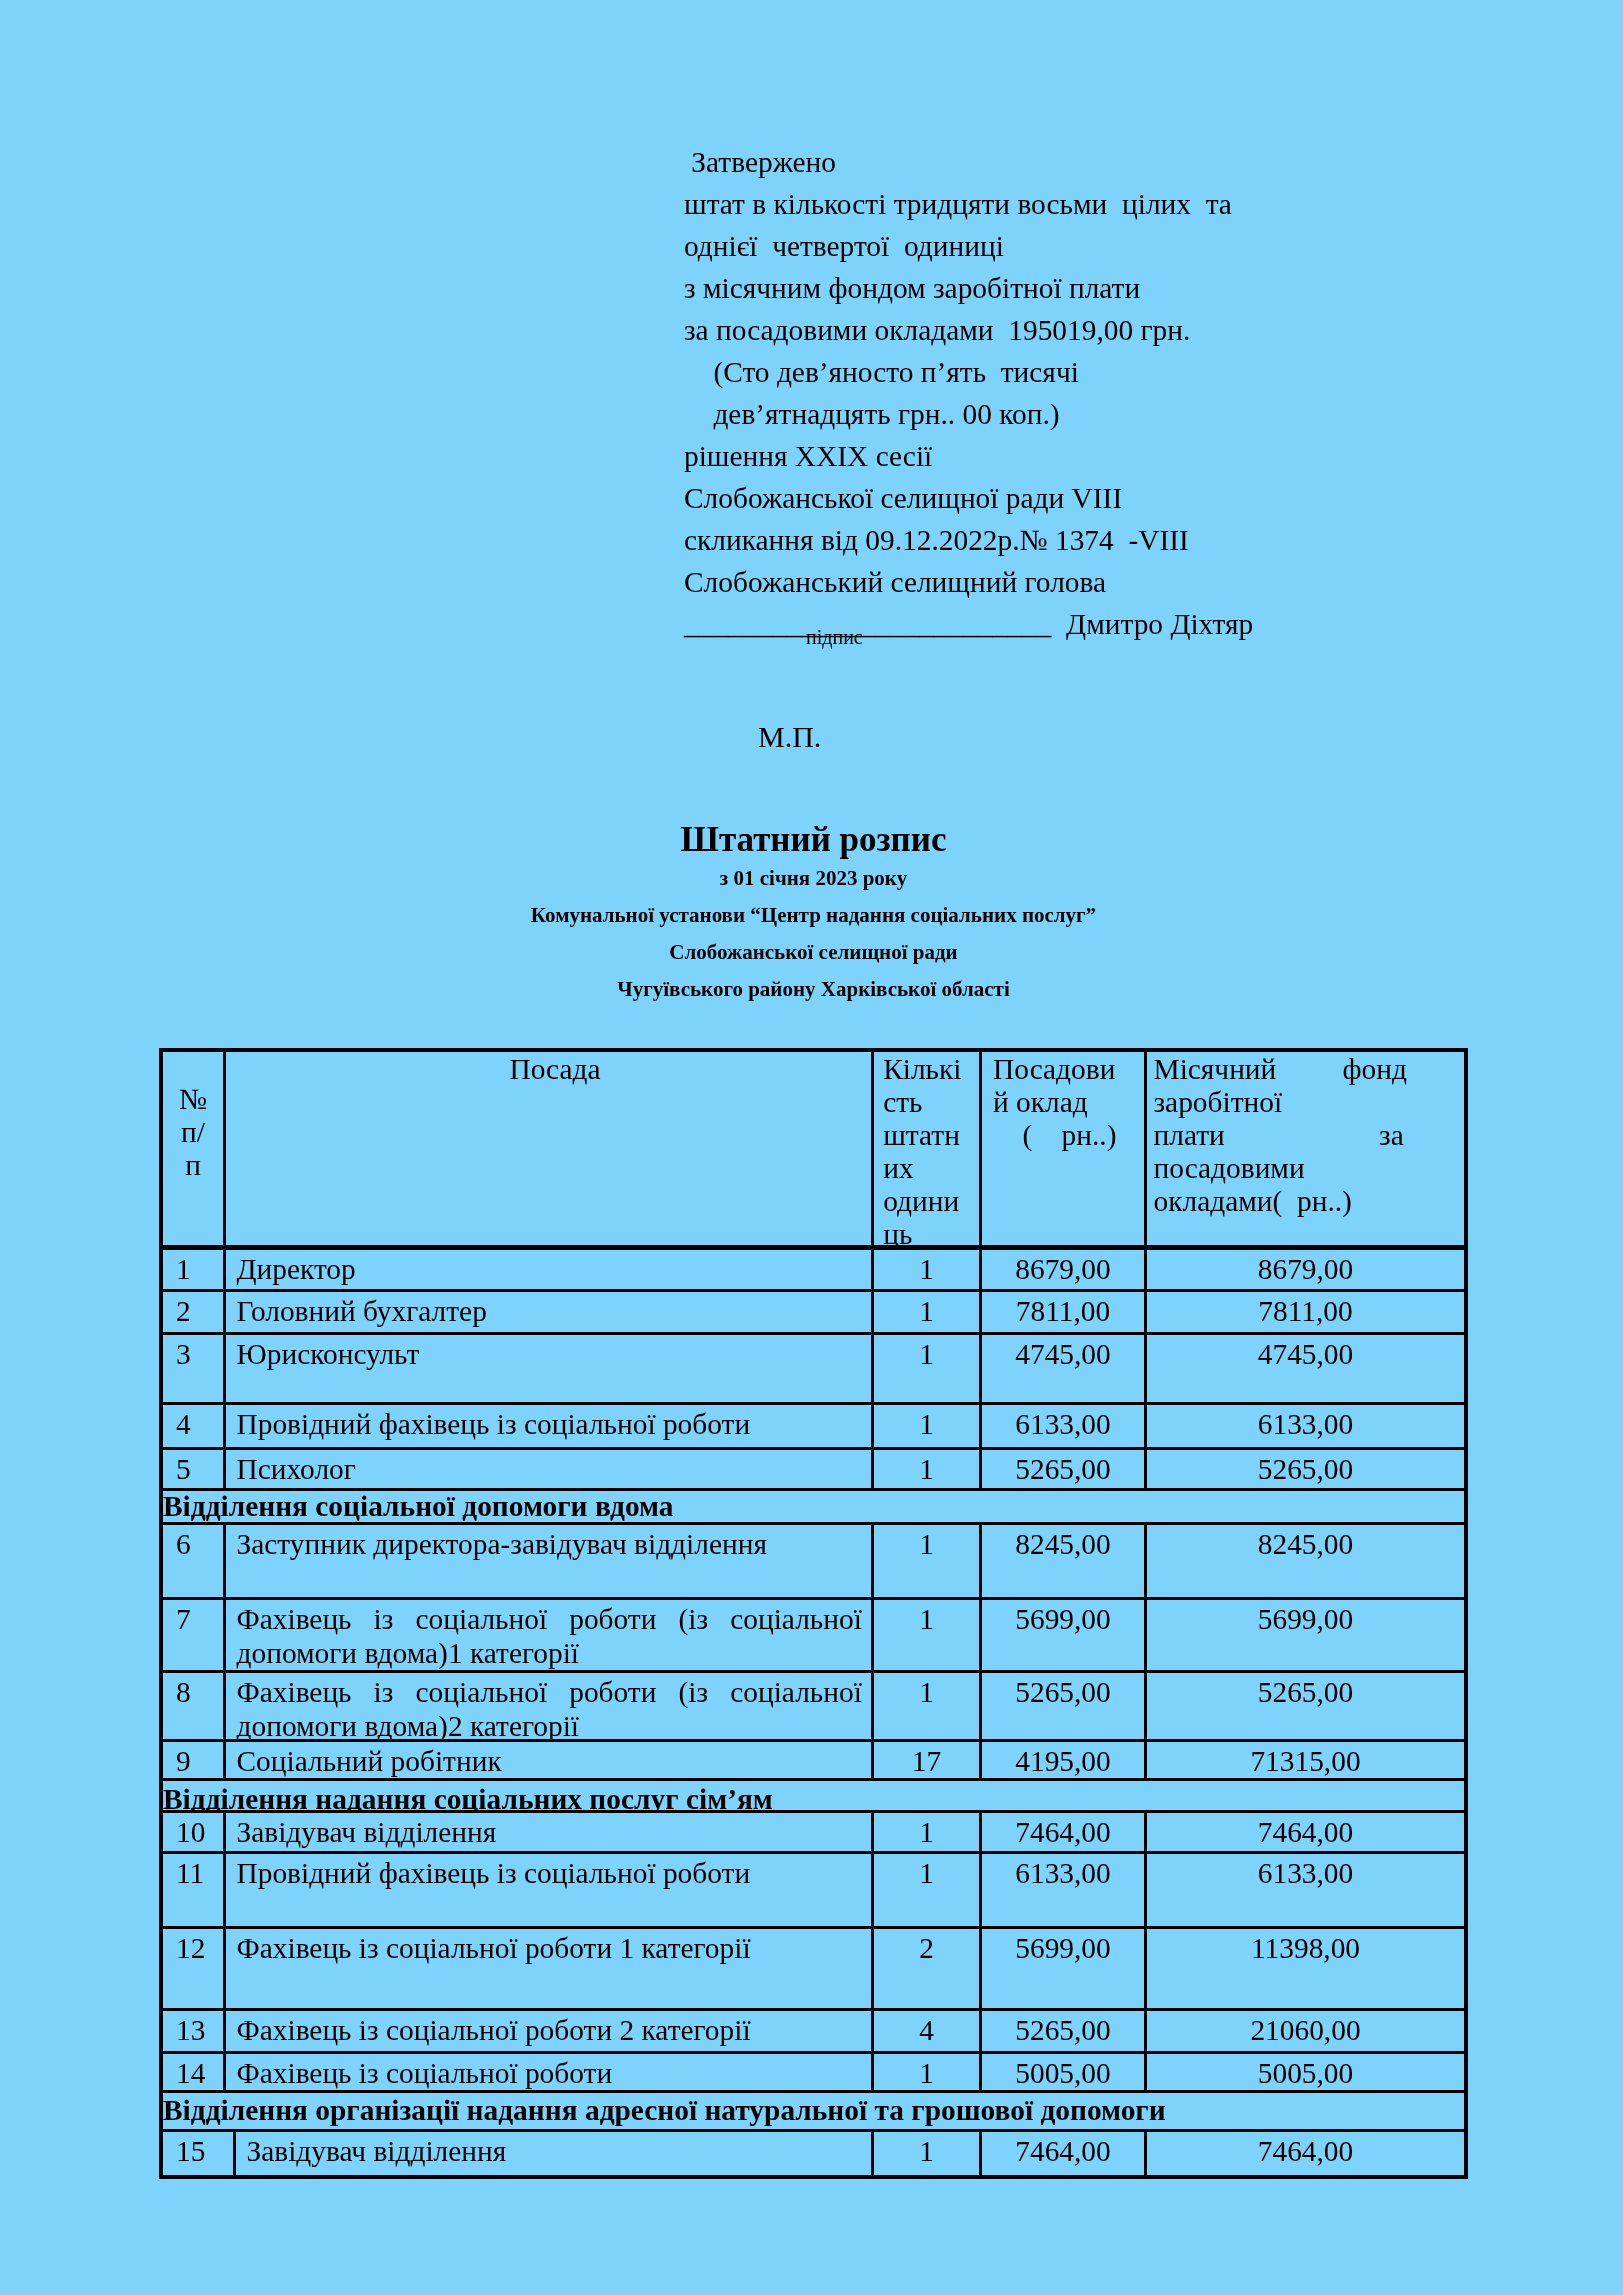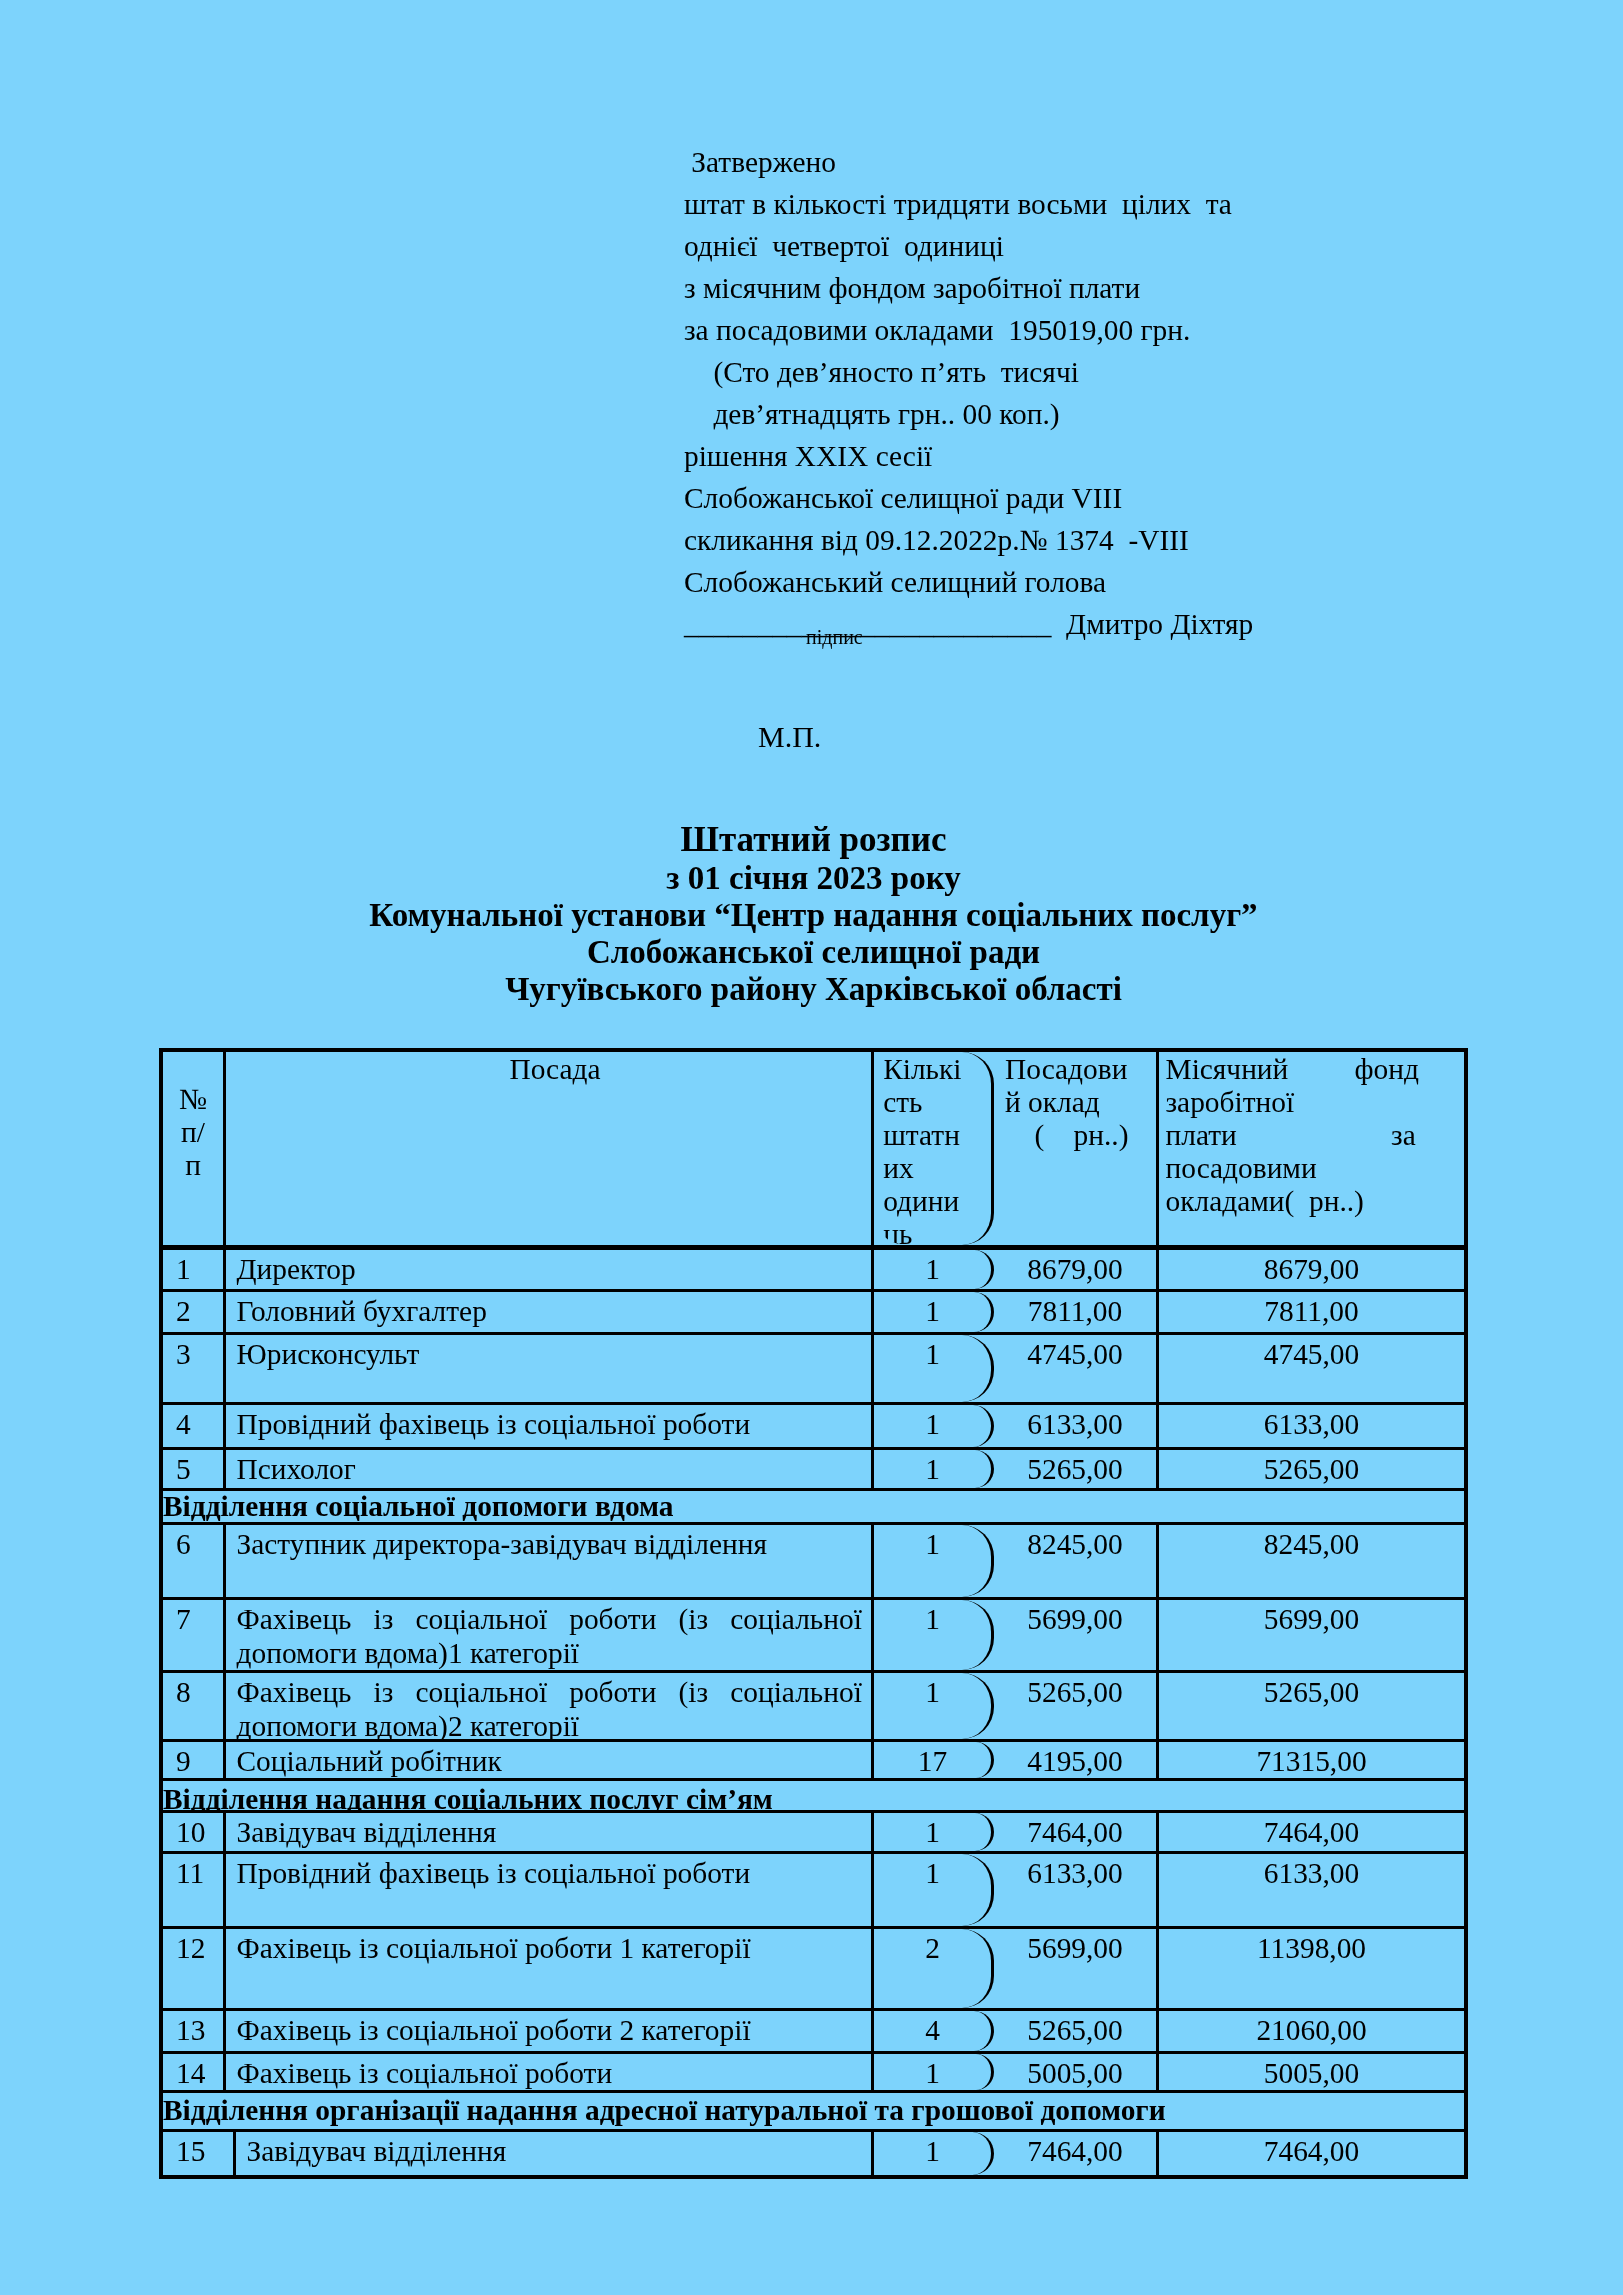--- a/index.html
+++ b/index.html
@@ -24,42 +24,42 @@
   .seal{
     position:absolute;left:758px;top:720px;
     font-size:30px;
   }
   
   .title-block{
     position:absolute;left:159px;top:819px;width:1309px;
     text-align:center;font-weight:bold;
   }
   .title-main{font-size:35px;line-height:41px;}
-  .title-rest{font-size:33px;line-height:37px;white-space:pre;}
+  .title-rest{font-size:21px;line-height:37px;white-space:pre;}
   
   .staff-table{
     position:absolute;left:159px;top:1048px;width:1309px;
     border:4.6px solid #000;
     box-sizing:border-box;
     font-size:29.4px;
   }
   .trow{display:flex;box-sizing:border-box;border-bottom:3.9px solid #000;}
   .trow:last-child{border-bottom:none;}
   .trow.header{border-bottom:5.2px solid #000;}
   .cell{
     box-sizing:border-box;
     border-right:3.3px solid #000;
     overflow:hidden;
     line-height:34px;
     padding-top:2px;
   }
   .cell:last-child{border-right:none;}
   .c-num{width:63px;text-align:left;padding-left:13px;flex:none;}
   .c-pos{width:648px;text-align:justify;padding-left:10.5px;padding-right:9.2px;flex:none;}
-  .c-qty{width:120px;text-align:center;flex:none;border-radius:32px;}
+  .c-qty{width:108px;text-align:center;flex:none;}
   .c-sal{width:165px;text-align:center;flex:none;}
   .c-fund{flex:1;text-align:center;}
   .wide-num .c-num{width:73px;}
   .wide-num .c-pos{width:638px;}
   
   .header .cell{white-space:pre;line-height:33px;padding-top:1.3px;}
   .header .c-num{text-align:center;padding-left:0;padding-top:31px;}
   .header .c-pos{text-align:center;padding-left:13px;padding-right:0;}
   .header .c-qty{text-align:left;padding-left:9.2px;}
   .header .c-sal{text-align:left;padding-left:11px;}

